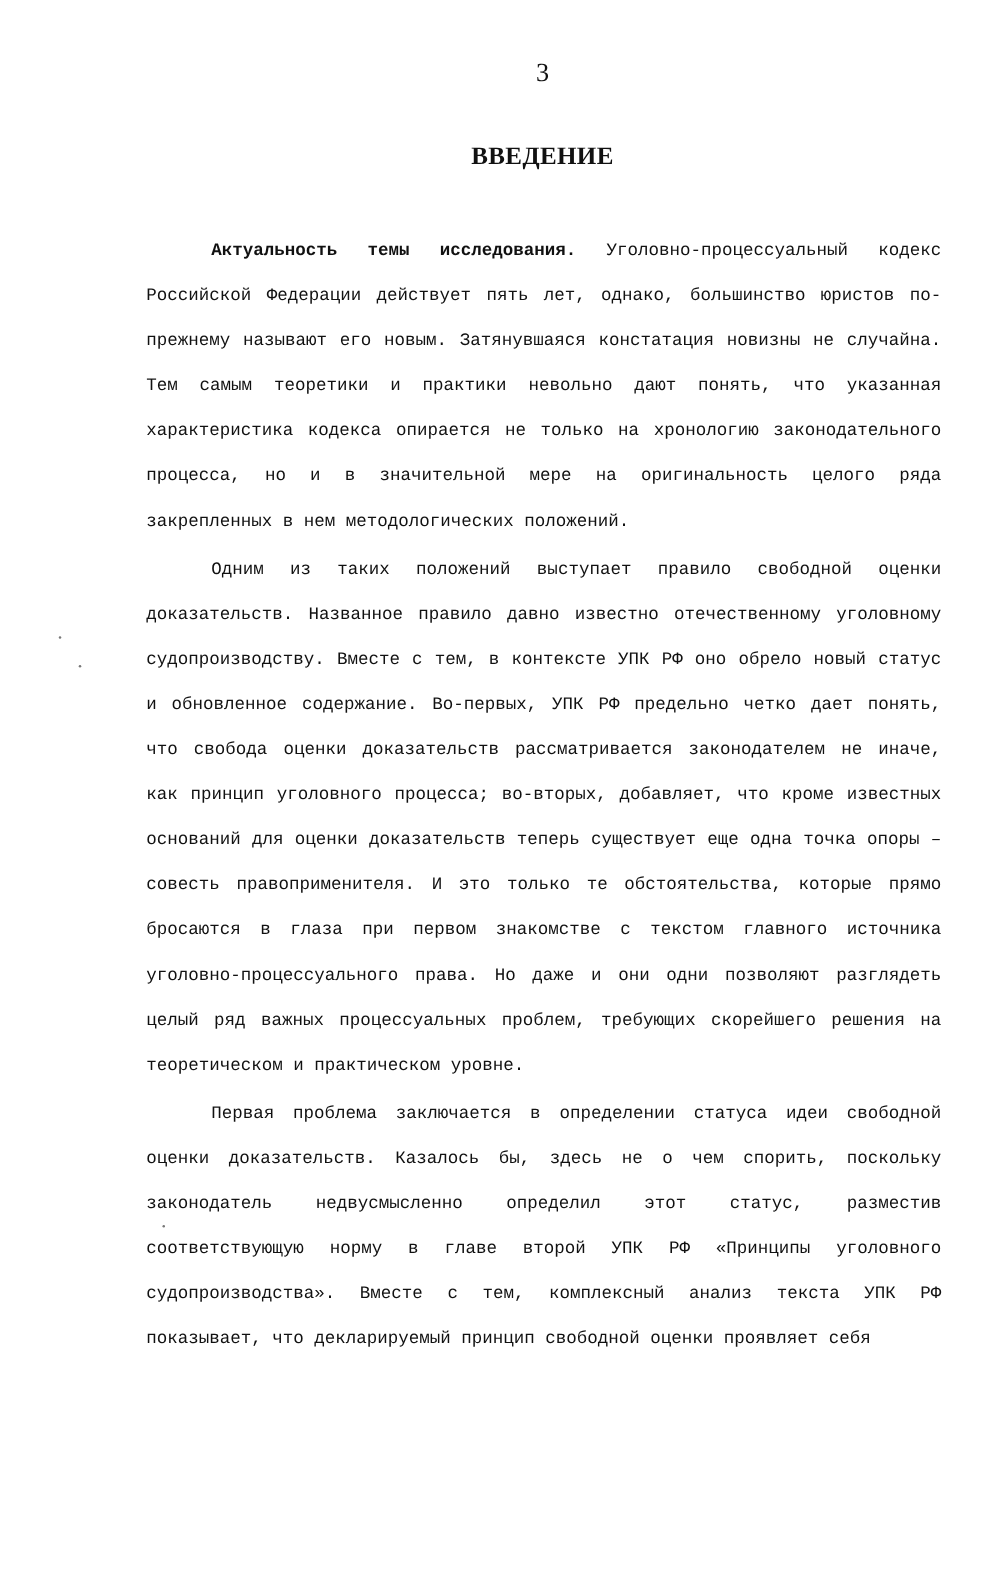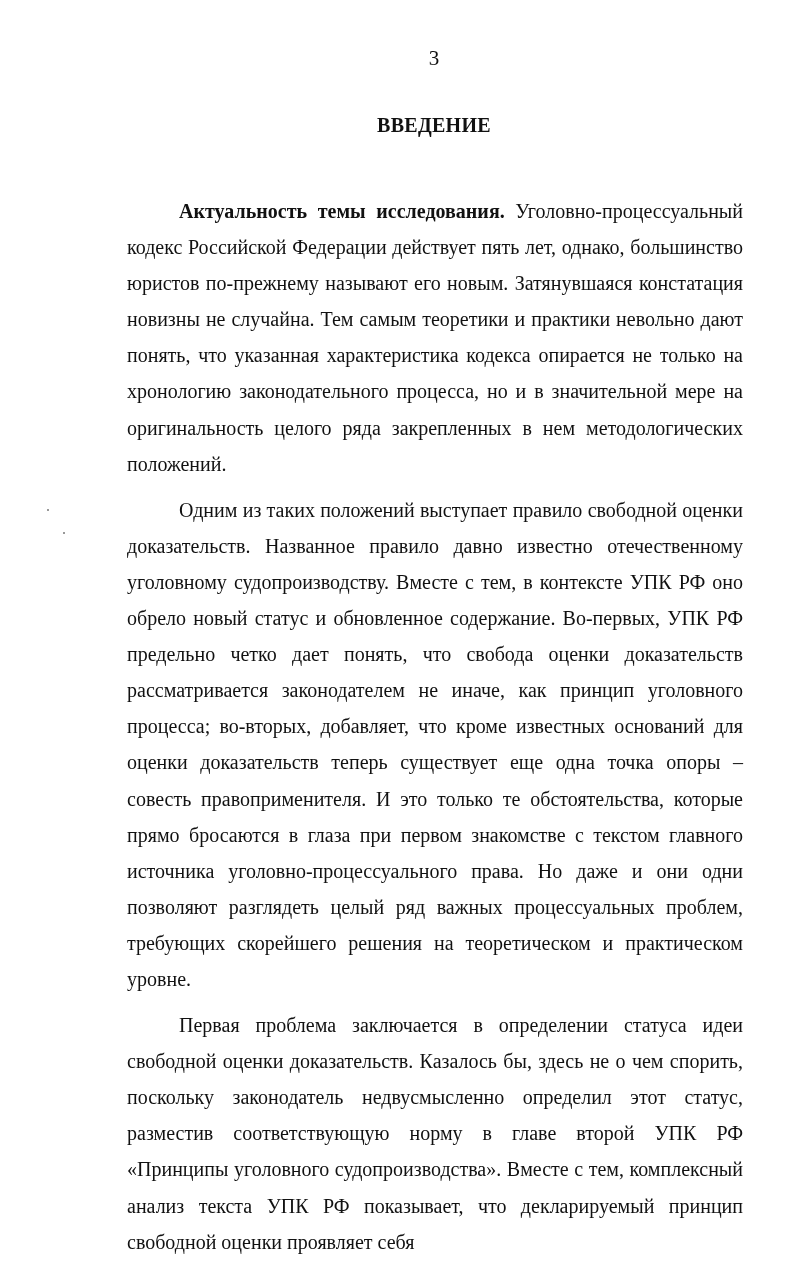--- a/index.html
+++ b/index.html
@@ -3,22 +3,22 @@
 <meta charset="utf-8">
 <style>
   html, body { margin: 0; padding: 0; background: #ffffff; }
   body { width: 796px; height: 1261px; position: relative; overflow: hidden;
          font-family: "Liberation Serif", "DejaVu Serif", serif; color: #111; }
   .page-number { position: absolute; top: 46px; left: 0; width: 868px; text-align: center;
                  font-size: 21px; }
   .heading { position: absolute; top: 114px; left: 0; width: 868px; text-align: center;
              font-size: 20px; font-weight: bold; letter-spacing: 0.3px; }
   .body-text { position: absolute; left: 117px; top: 183px; width: 636px; }
-  .para { margin: 10px; font-size: 20px; line-height: 36.1px; text-align: justify;
-          text-indent: 52px; }
+  .para { margin: 0; font-size: 14px; line-height: 36.1px; text-align: justify;
+          text-indent: 52px; font-family: Liberation Mono, monospace; }
   .para .lead { font-weight: bold; }
   .para.gap { margin-top: 2px; }
   .speck { position: absolute; width: 2px; height: 2px; background: #777; border-radius: 1px; }
 </style>
 </head>
 <body>
 
 <div class="page-number">3</div>
 <div class="heading">ВВЕДЕНИЕ</div>
 

